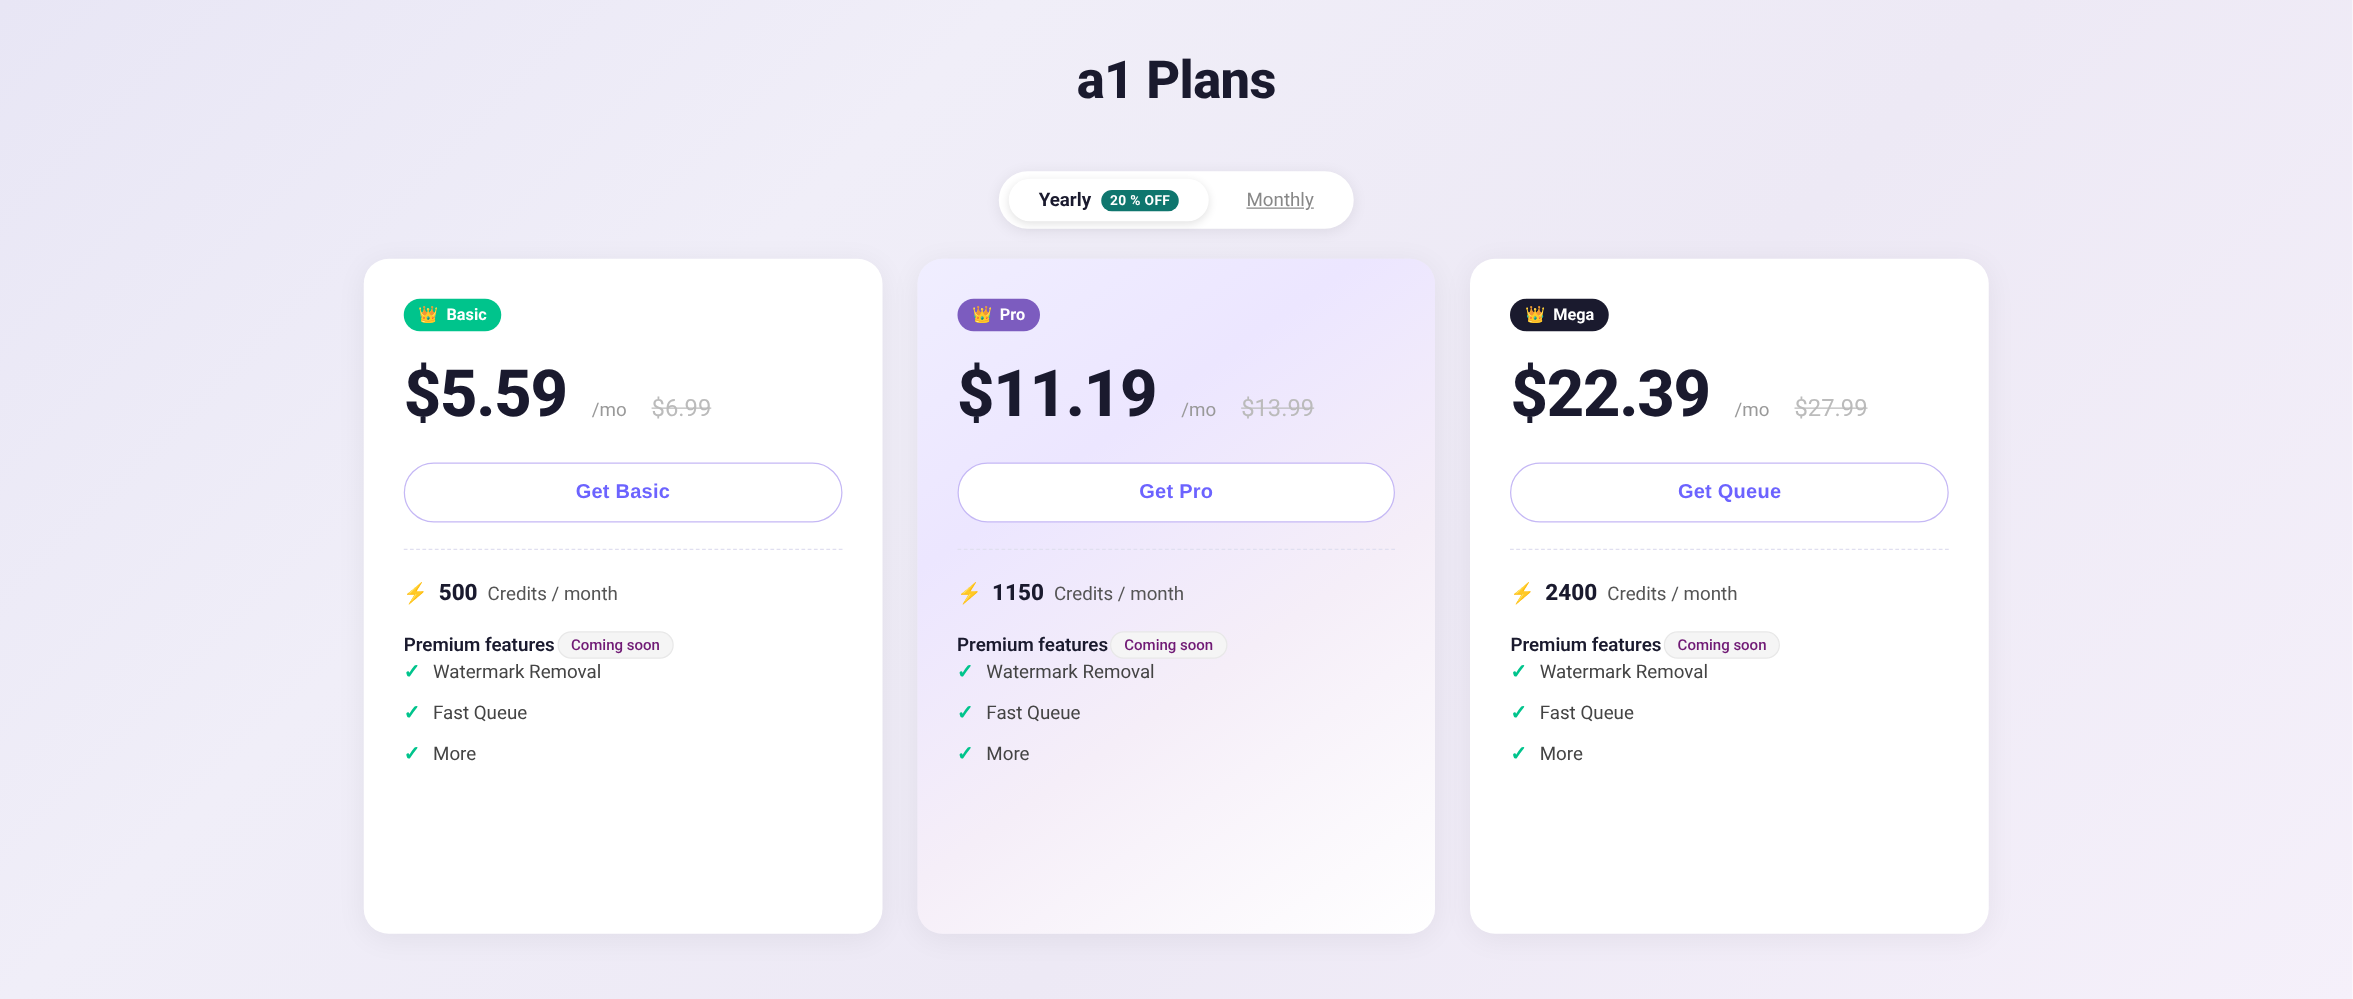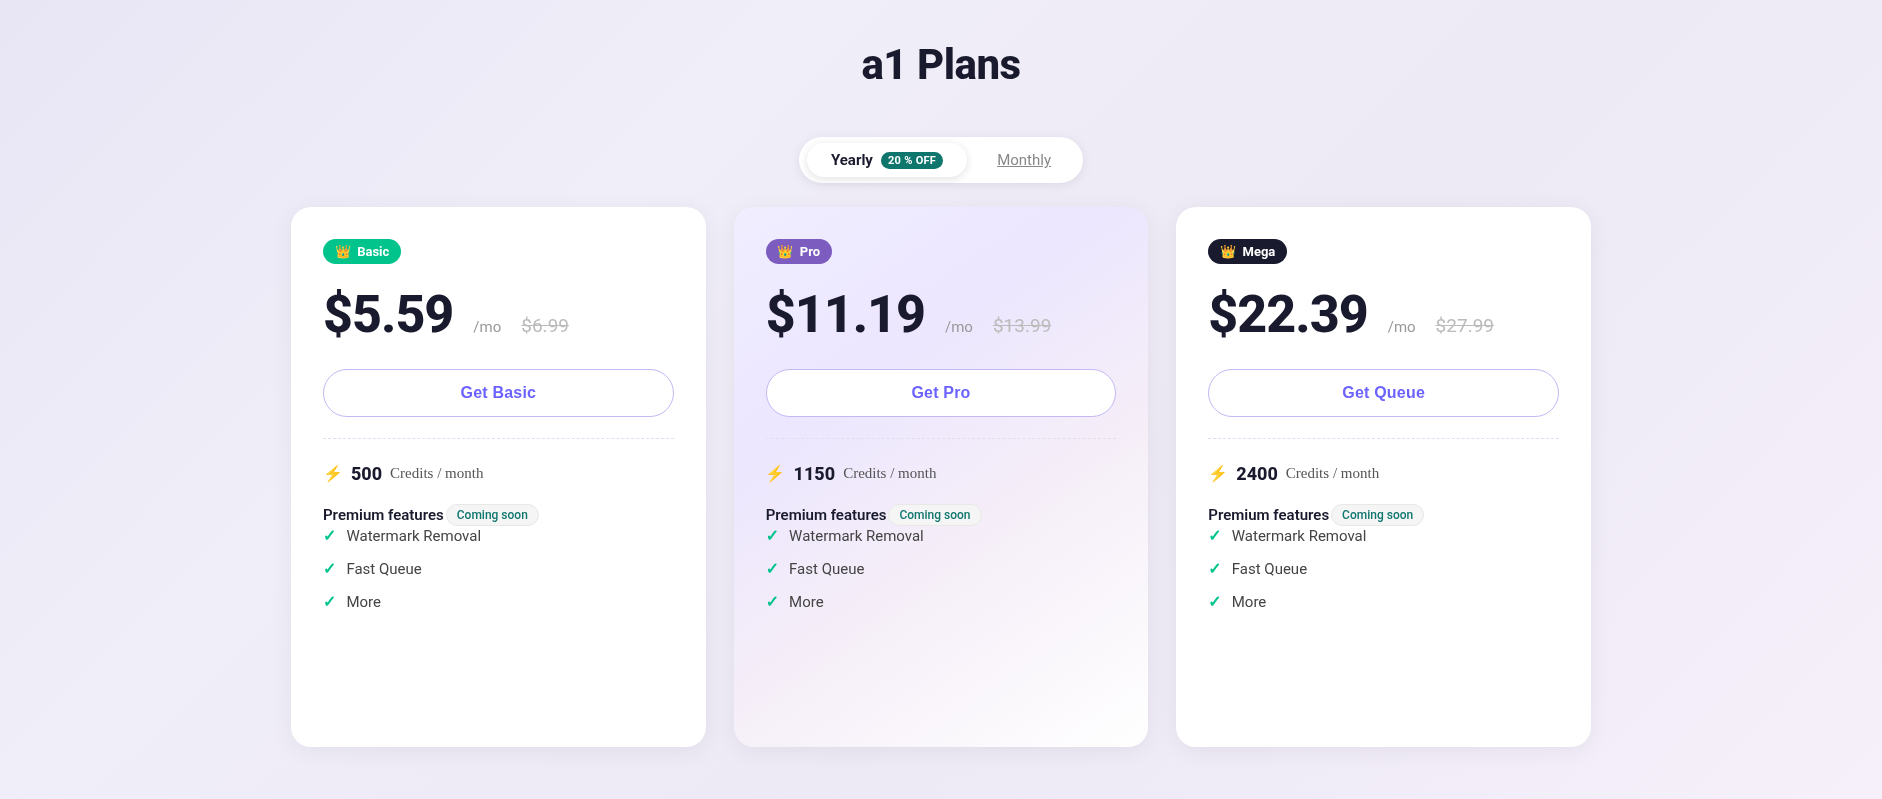--- a/index.html
+++ b/index.html
@@ -191,39 +191,38 @@
 
     .credits-number {
       font-size: 18px;
       font-weight: 800;
       color: #1a1a2e;
     }
 
     .credits-label {
       font-size: 15px;
       color: #555;
-      font-family: Liberation Serif, serif;
     }
 
     
     .premium-row {
       display: flex;
       align-items: center;
       gap: 2px;
     }
 
     .premium-text {
       font-size: 15px;
       font-weight: 600;
       color: #1a1a2e;
     }
 
     .coming-soon-badge {
       background: #f5f5f5;
-      color: #0f766e;
+      color: #701a75;
       border: 1px solid #e8e8e8;
       border-radius: 20px;
       font-size: 12px;
       padding: 3px 10px;
       font-weight: 500;
     }
 
     
     .feature-item {
       display: flex;

